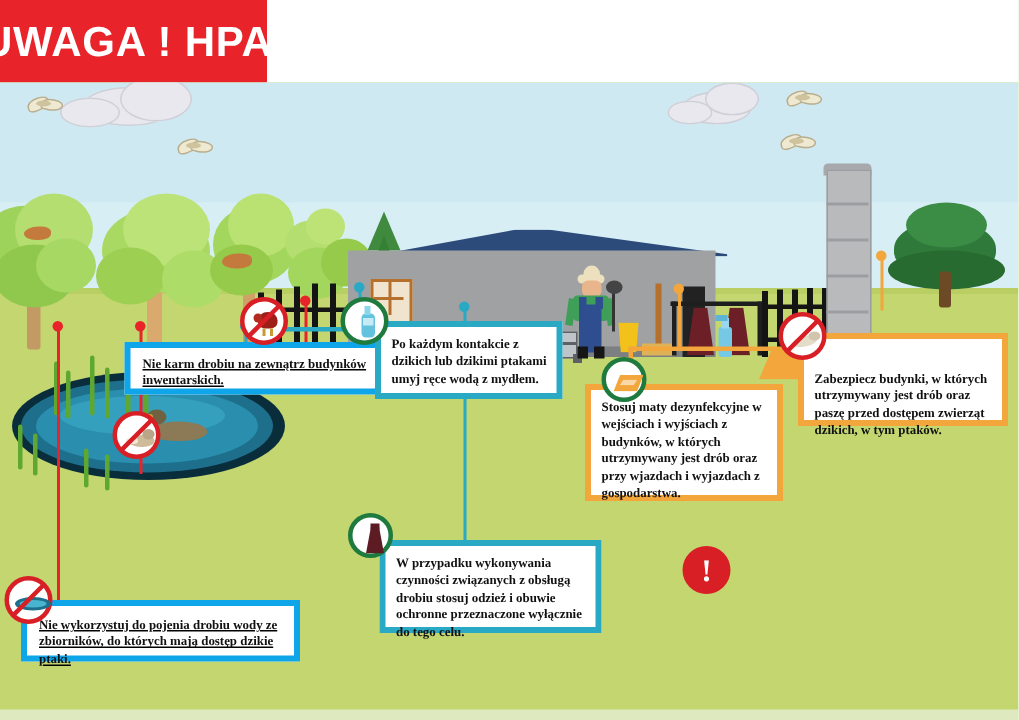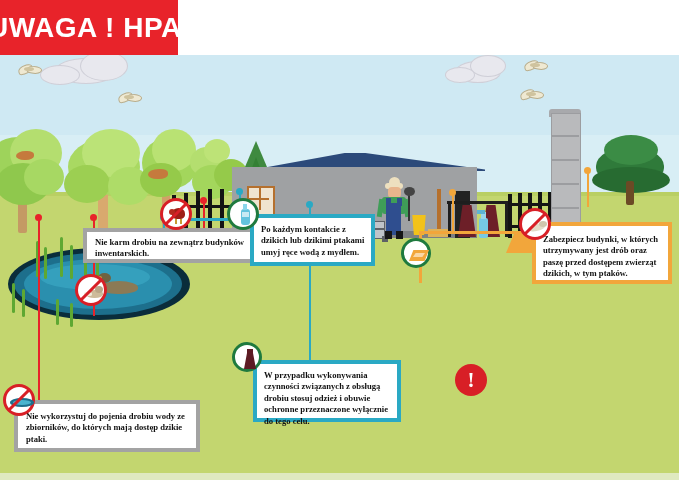--- a/index.html
+++ b/index.html
@@ -106,21 +106,21 @@
   .dot{position:absolute;width:7px;height:7px;border-radius:50%;background:#e8232a;}
   .dot.o{background:#f2a63b;}
   .dot.c{background:#2aa9c4;}
 
   
   .box{position:absolute;background:#ffffff;box-sizing:border-box;}
   .box .txt{
     font-family:"Liberation Serif", serif;font-weight:bold;color:#111;
     font-size:8.6px;line-height:11.4px;
   }
-  .box.red{border:4px solid #a3a3a3;}
+  .box.red{border:4px solid #0ea5e9;text-decoration:underline;}
   .box.cyan{border:4px solid #2aa9c4;}
   .box.orange{border:4px solid #f2a63b;}
 
   
   .badge{position:absolute;border-radius:50%;background:#ffffff;box-sizing:border-box;
          display:flex;align-items:center;justify-content:center;z-index:6;}
   .badge.red{border:3px solid #d81f26;}
   .badge.green{border:3px solid #1f7a3e;}
   .badge.redfill{background:#d81f26;border:none;color:#fff;
          font-family:"Liberation Serif", serif;font-weight:bold;}
@@ -441,21 +441,21 @@
     </div>
   </div>
 
   <div class="badge red" style="left:3px;top:384px;width:32px;height:32px;">
     <div class="ico">
       <div style="position:absolute;left:4px;top:11px;width:24px;height:9px;background:#1d6f8c;border-radius:50%;"></div>
       <div style="position:absolute;left:7px;top:13px;width:18px;height:5px;background:#49b4cf;border-radius:50%;"></div>
       <div class="slash"></div>
     </div>
   </div>
-  <div class="box red" style="left:14px;top:400px;width:186px;height:52px;">
+  <div class="box red" style="left:14px;top:400px;width:186px;height:41px;">
     <div class="txt" style="padding:7px 6px 0 8px;">Nie wykorzystuj do pojenia drobiu wody ze zbiorników, do których mają dostęp dzikie ptaki.</div>
   </div>
 
   <div class="badge green" style="left:227px;top:198px;width:32px;height:32px;">
     <div class="ico">
       <div style="position:absolute;left:11px;top:8px;width:9px;height:16px;background:#63c3de;border-radius:3px;"></div>
       <div style="position:absolute;left:13px;top:3px;width:4px;height:6px;background:#8ad6ea;"></div>
       <div style="position:absolute;left:12px;top:11px;width:7px;height:5px;background:#ffffff;opacity:.65;"></div>
     </div>
   </div>
@@ -464,30 +464,33 @@
   </div>
 
   <div class="badge green" style="left:401px;top:238px;width:30px;height:30px;">
     <div class="ico">
       <div style="position:absolute;left:5px;top:9px;width:20px;height:11px;background:#f2a63b;
                   clip-path:polygon(22% 0,100% 0,78% 100%,0 100%);"></div>
       <div style="position:absolute;left:9px;top:12px;width:12px;height:4px;background:#ffffff;opacity:.55;
                   clip-path:polygon(22% 0,100% 0,78% 100%,0 100%);"></div>
     </div>
   </div>
+  <div class="box orange" style="left:390px;top:256px;width:132px;height:78px;">
+    <div class="txt" style="padding:6px 5px 0 7px;">Stosuj maty dezynfekcyjne w wejściach i wyjściach z budynków, w których utrzymywany jest drób oraz przy wjazdach i wyjazdach z gospodarstwa.</div>
+  </div>
 
   <div class="badge red" style="left:519px;top:208px;width:32px;height:32px;">
     <div class="ico">
       <div style="position:absolute;left:6px;top:13px;width:17px;height:7px;background:#e3dcc8;border-radius:55% 45% 50% 50%;transform:rotate(-12deg);"></div>
       <div style="position:absolute;left:17px;top:10px;width:8px;height:6px;background:#cfc6ad;border-radius:50%;"></div>
       <div class="slash"></div>
     </div>
   </div>
   <div class="box orange" style="left:532px;top:222px;width:140px;height:62px;">
-    <div class="txt" style="padding:8px 5px 0 7px;">Zabezpiecz budynki, w których utrzymywany jest drób oraz paszę przed dostępem zwierząt dzikich, w tym ptaków.</div>
+    <div class="txt" style="padding:21px 5px 0 7px;">Zabezpiecz budynki, w których utrzymywany jest drób oraz paszę przed dostępem zwierząt dzikich, w tym ptaków.</div>
   </div>
 
   <div class="badge green" style="left:232px;top:342px;width:30px;height:30px;">
     <div class="ico">
       <div style="position:absolute;left:9px;top:6px;width:12px;height:18px;background:#5d1b24;
                   clip-path:polygon(28% 0,72% 0,100% 100%,0 100%);"></div>
       <div style="position:absolute;left:12px;top:4px;width:6px;height:4px;background:#5d1b24;"></div>
     </div>
   </div>
   <div class="box cyan" style="left:253px;top:360px;width:148px;height:62px;">

